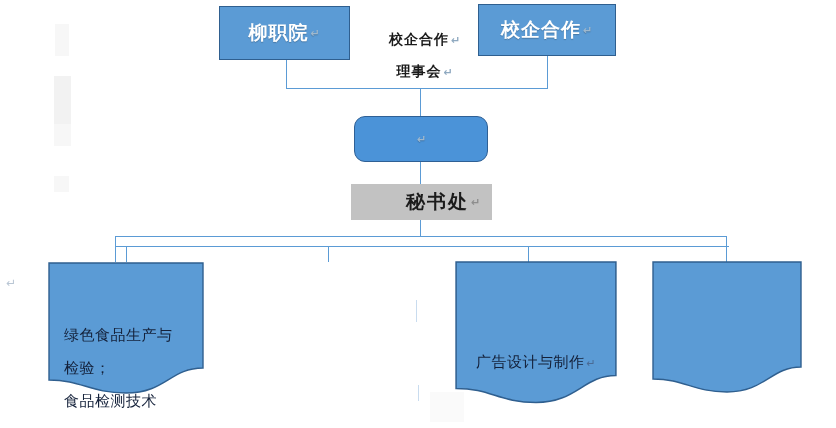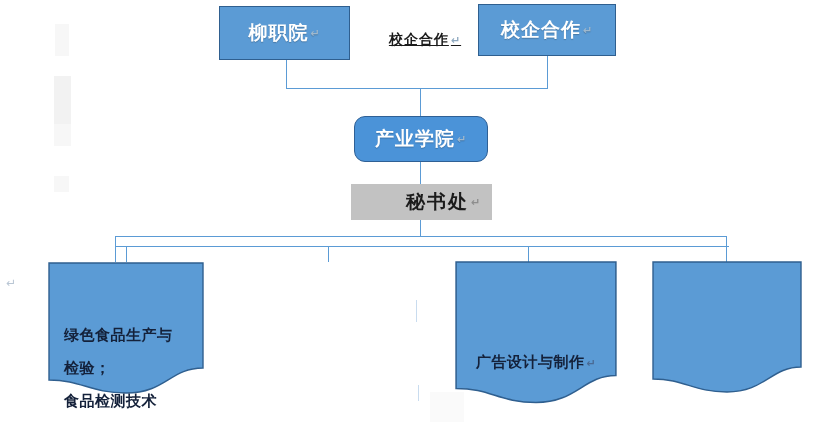--- a/index.html
+++ b/index.html
@@ -109,21 +109,21 @@
   .wave-box svg {
     position: absolute;
     inset: 0;
     display: block;
   }
   .wave-label {
     position: absolute;
     left: 0; right: 0;
     color: #14213a;
     font-size: 15px;
-    font-weight: 700;
+    font-weight: 400;
     letter-spacing: .5px;
     line-height: 33px;
     white-space: pre-line;
   }
   .wave-label.multi { top: 24px; padding-left: 16px; text-align: left; }
   .wave-label.single { top: 52px; text-align: center; }
   .wave-label .pilcrow { color: #4a6a94; }
 
   
   .artifact {
@@ -165,33 +165,35 @@
   <div class="rect-box" style="left:219px; top:6px; width:131px; height:54px;">
     <span class="node-text">柳职院</span>
       <span class="pilcrow">↵</span>
   </div>
 
   <div class="rect-box" style="left:478px; top:4px; width:138px; height:52px;">
     <span class="node-text">校企合作</span>
       <span class="pilcrow">↵</span>
   </div>
 
-  <div class="center-caption" style="left:372px; top:24px; width:106px;text-decoration:underline;">
+  <div class="center-caption" style="left:372px; top:24px; width:106px;">
     <div>
       <span>校企合作</span><span class="pilcrow">↵</span>
+    </div>
+    <div>
+      <span>理事会</span><span class="pilcrow">↵</span>
     </div>
   </div>
 
   <div class="ln-v" style="left:286px; top:60px; height:28px;"></div>
   <div class="ln-v" style="left:547px; top:56px; height:32px;"></div>
   <div class="ln-h" style="left:286px; top:88px; width:262px;"></div>
   <div class="ln-v" style="left:420px; top:88px; height:29px;"></div>
 
   <div class="round-box" style="left:354px; top:116px; width:134px; height:46px;">
-    <span class="node-text">产业学院</span>
       <span class="pilcrow">↵</span>
   </div>
 
   <div class="ln-v" style="left:420px; top:162px; height:23px;"></div>
 
   <div class="gray-box" style="left:351px; top:184px; width:141px; height:36px;padding-left:45px;">
     <span class="node-text">秘书处</span>
       <span class="pilcrow">↵</span>
   </div>
 

